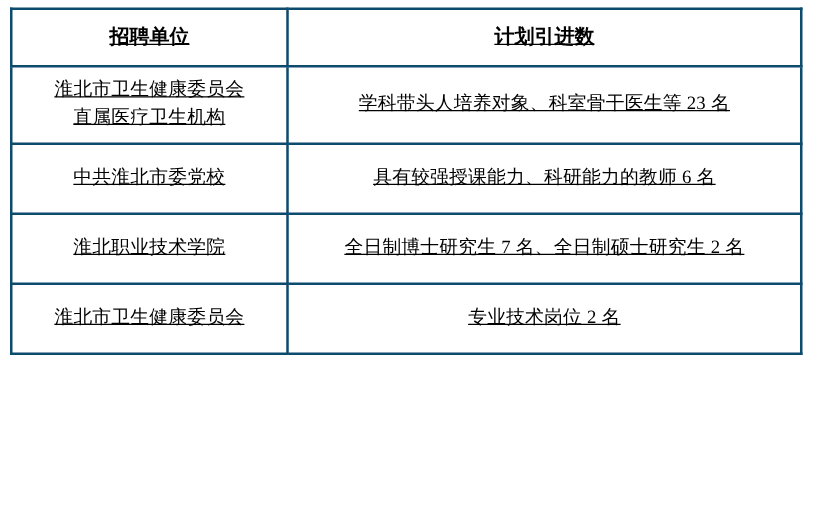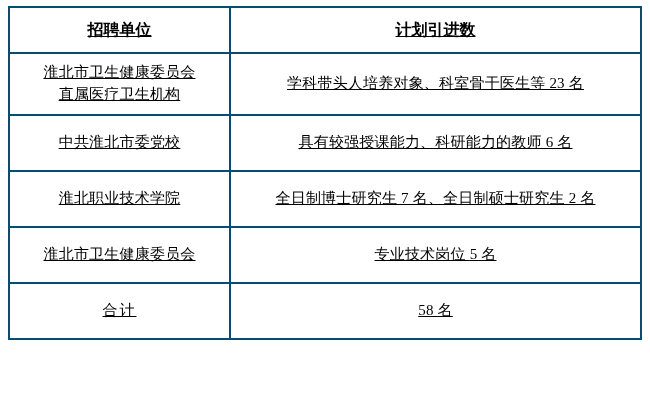--- a/index.html
+++ b/index.html
@@ -95,21 +95,17 @@
       <tr>
         <td class="unit-cell">中共淮北市委党校</td>
         <td class="plan-cell">具有较强授课能力、科研能力的教师 6 名</td>
       </tr>
       <tr>
         <td class="unit-cell">淮北职业技术学院</td>
         <td class="plan-cell">全日制博士研究生 7 名、全日制硕士研究生 2 名</td>
       </tr>
       <tr>
         <td class="unit-cell">淮北市卫生健康委员会</td>
-        <td class="plan-cell">专业技术岗位 5 名</td>
-      </tr>
-      <tr>
-        <td class="unit-cell total-label">合计</td>
-        <td class="plan-cell">58 名</td>
+        <td class="plan-cell">专业技术岗位 2 名</td>
       </tr>
     </tbody>
   </table>
 </div>
 
 </body></html>

